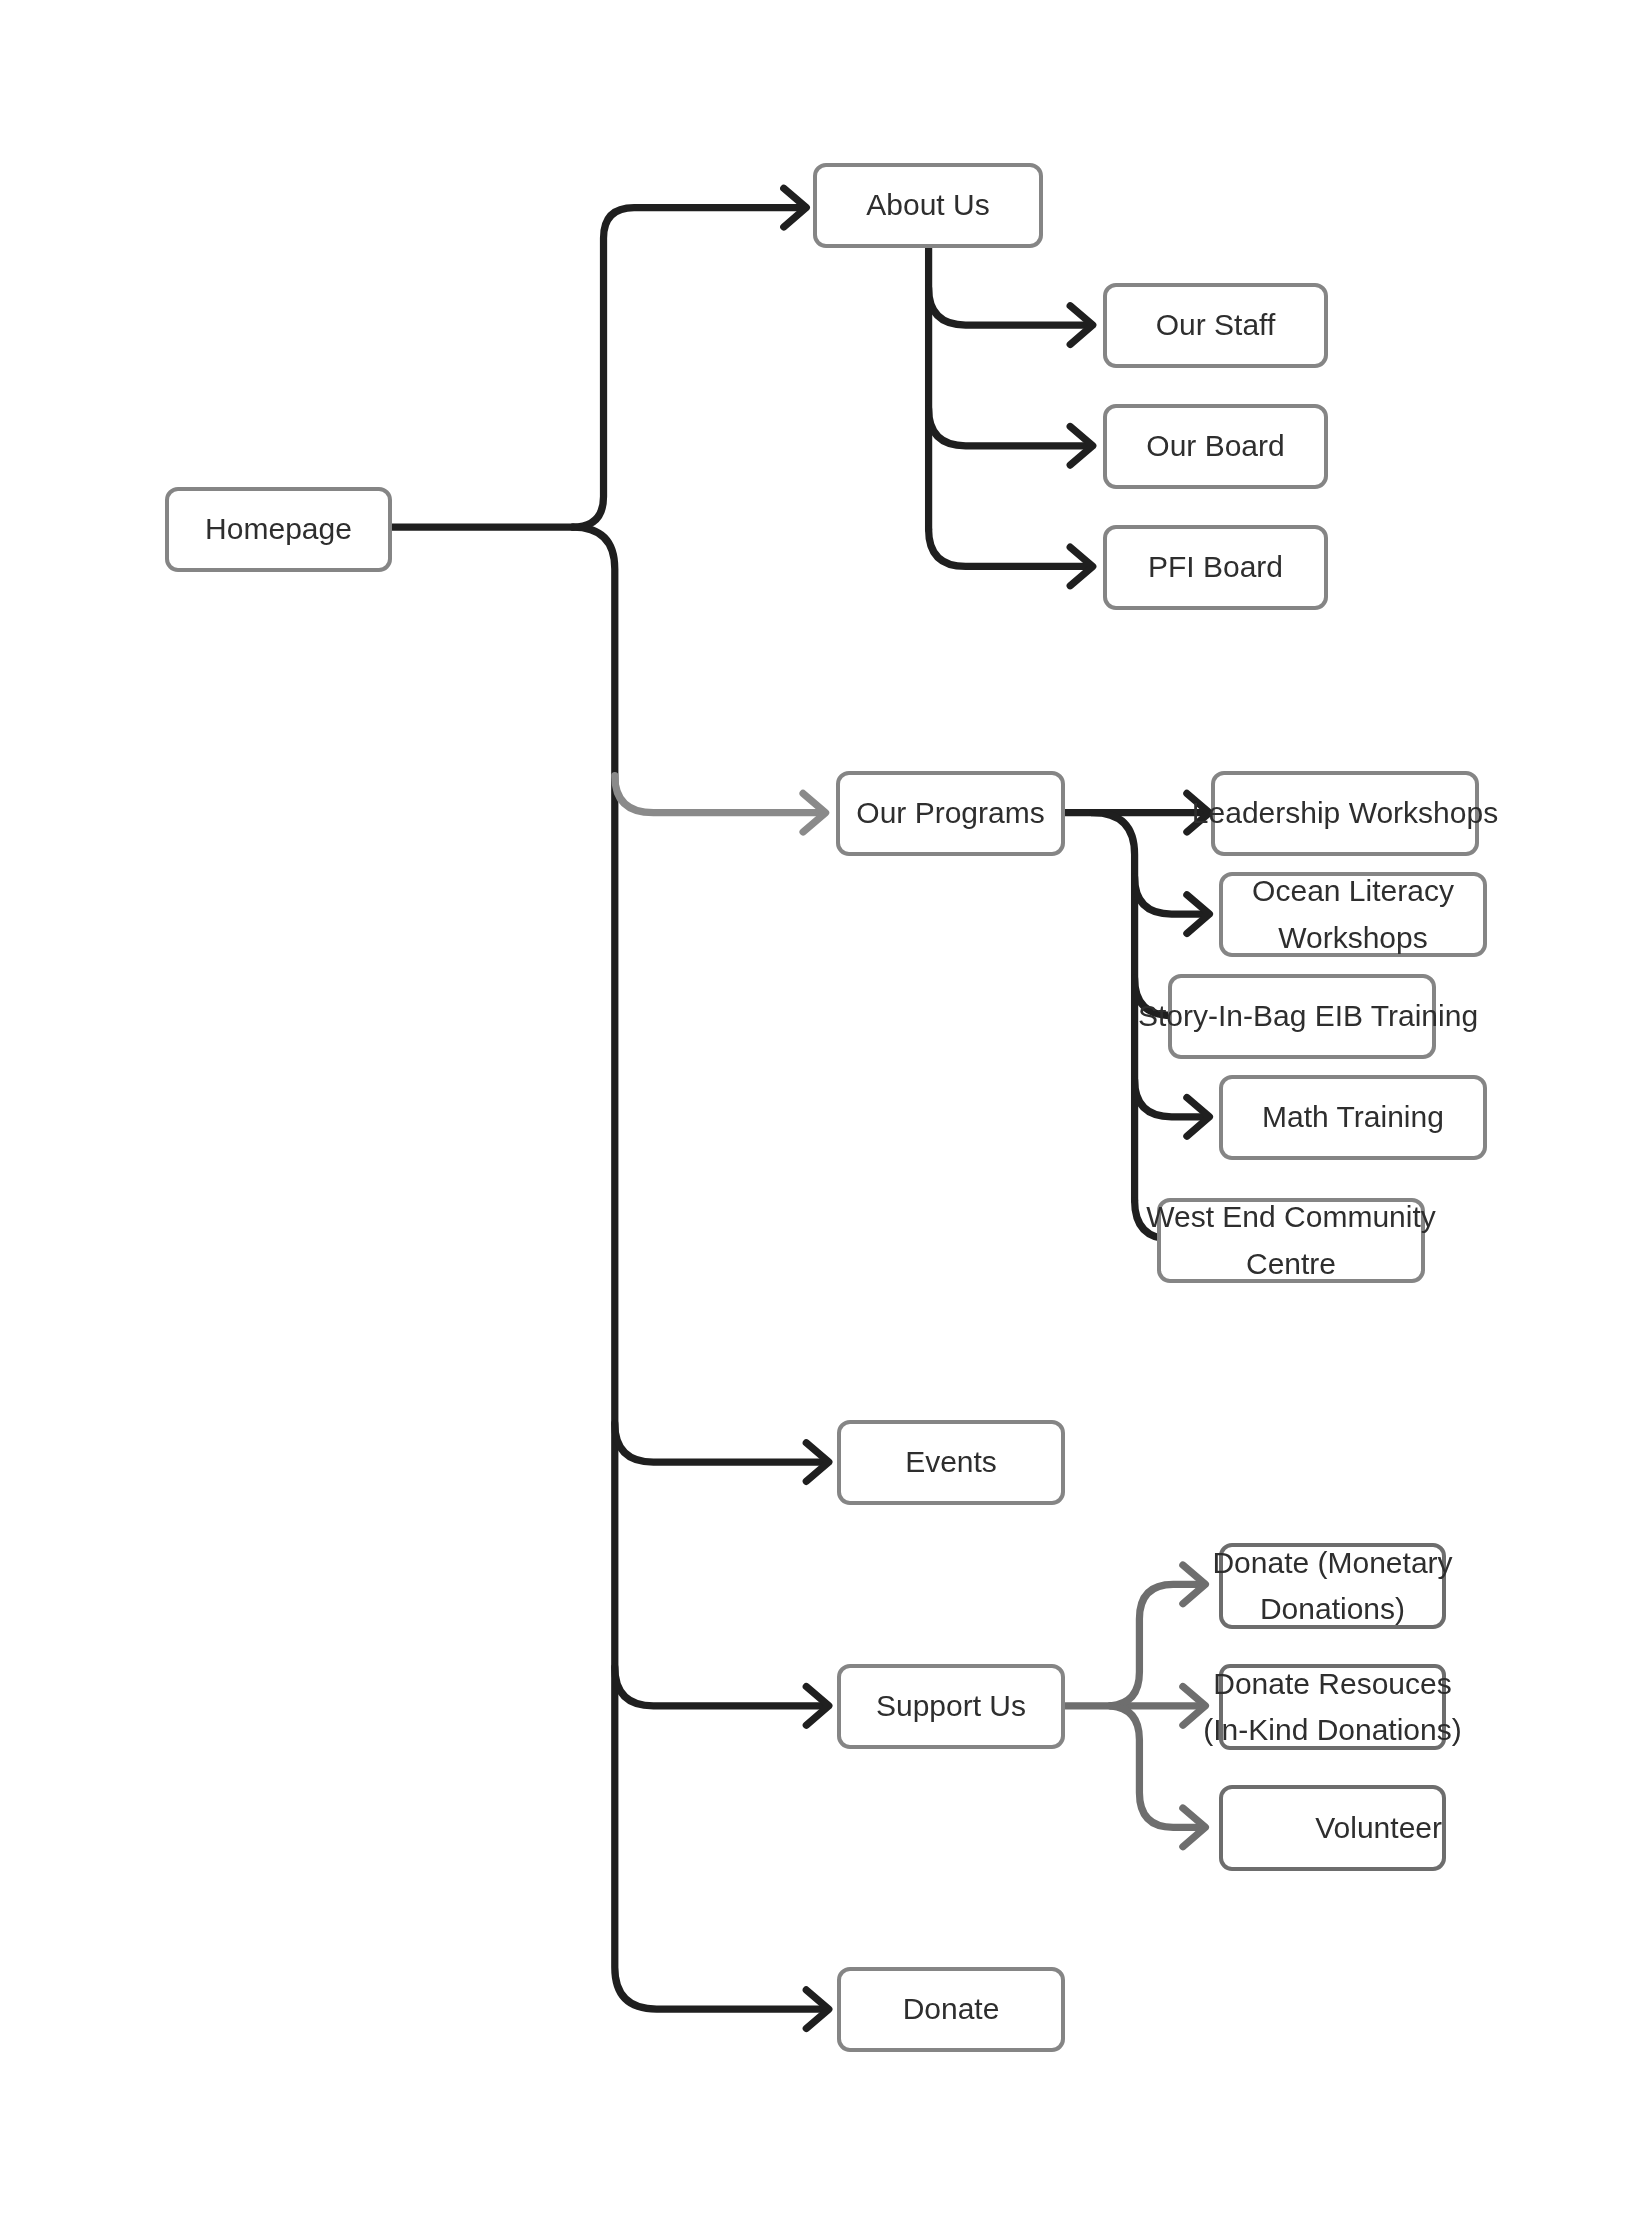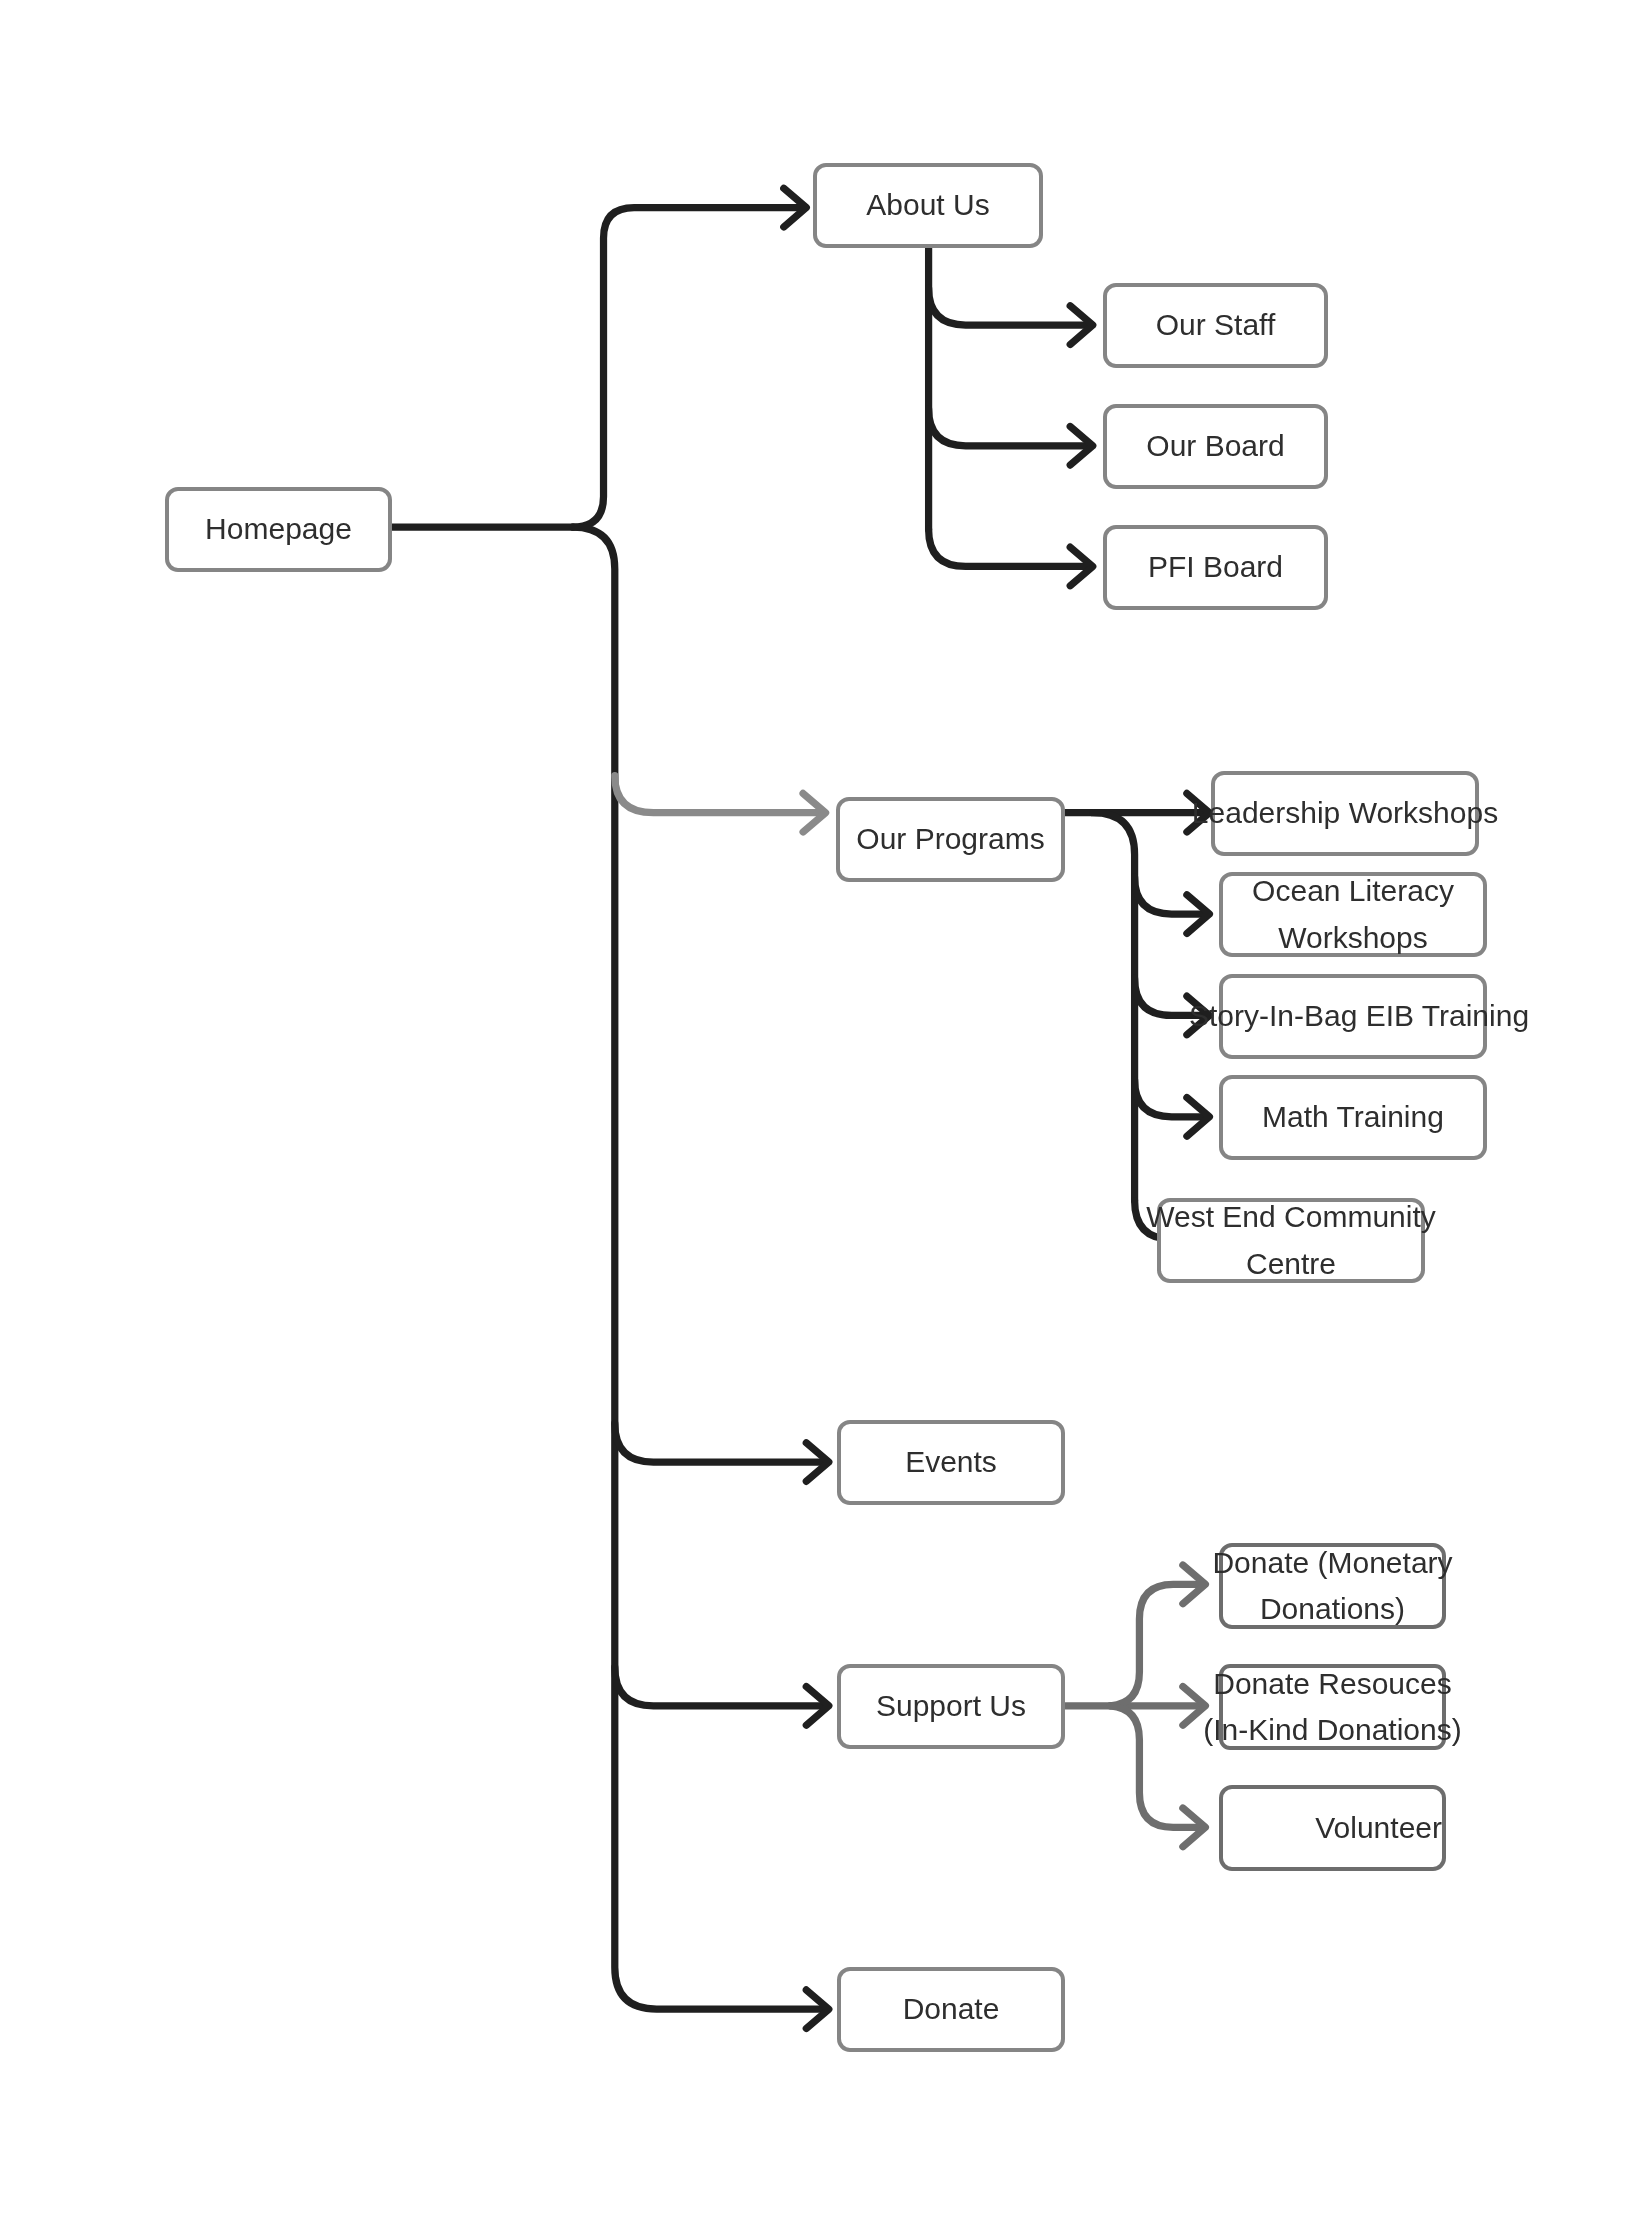--- a/index.html
+++ b/index.html
@@ -17,24 +17,24 @@
     text-align:center;font-size:30px;line-height:1.55;color:#2e2e2e;
     white-space:pre;cursor:pointer;
   }
   .node.dark{border-color:#6d6d6d;}
   
   .n-homepage{left:165px;top:487px;width:227px;height:85px;}
   .n-about{left:813px;top:163px;width:230px;height:85px;}
   .n-staff{left:1103px;top:283px;width:225px;height:85px;}
   .n-board{left:1103px;top:404px;width:225px;height:85px;}
   .n-pfi{left:1103px;top:525px;width:225px;height:85px;}
-  .n-programs{left:836px;top:771px;width:229px;height:85px;margin-top:26px;}
+  .n-programs{left:836px;top:771px;width:229px;height:85px;}
   .n-leadership{left:1211px;top:771px;width:268px;height:85px;}
   .n-ocean{left:1219px;top:872px;width:268px;height:85px;}
-  .n-story{left:1219px;top:974px;width:268px;height:85px;padding-left:12px;}
+  .n-story{left:1168px;top:974px;width:268px;height:85px;padding-left:12px;}
   .n-math{left:1219px;top:1075px;width:268px;height:85px;}
   .n-westend{left:1157px;top:1198px;width:268px;height:85px;}
   .n-events{left:837px;top:1420px;width:228px;height:85px;}
   .n-support{left:837px;top:1664px;width:228px;height:85px;}
   .n-donmon{left:1219px;top:1543px;width:227px;height:86px;}
   .n-donres{left:1219px;top:1664px;width:227px;height:86px;border-radius:11px;}
   .n-volunteer{left:1219px;top:1785px;width:227px;height:86px;justify-content:flex-end;}
   .n-donate{left:837px;top:1967px;width:228px;height:85px;}
 </style>
 </head>

